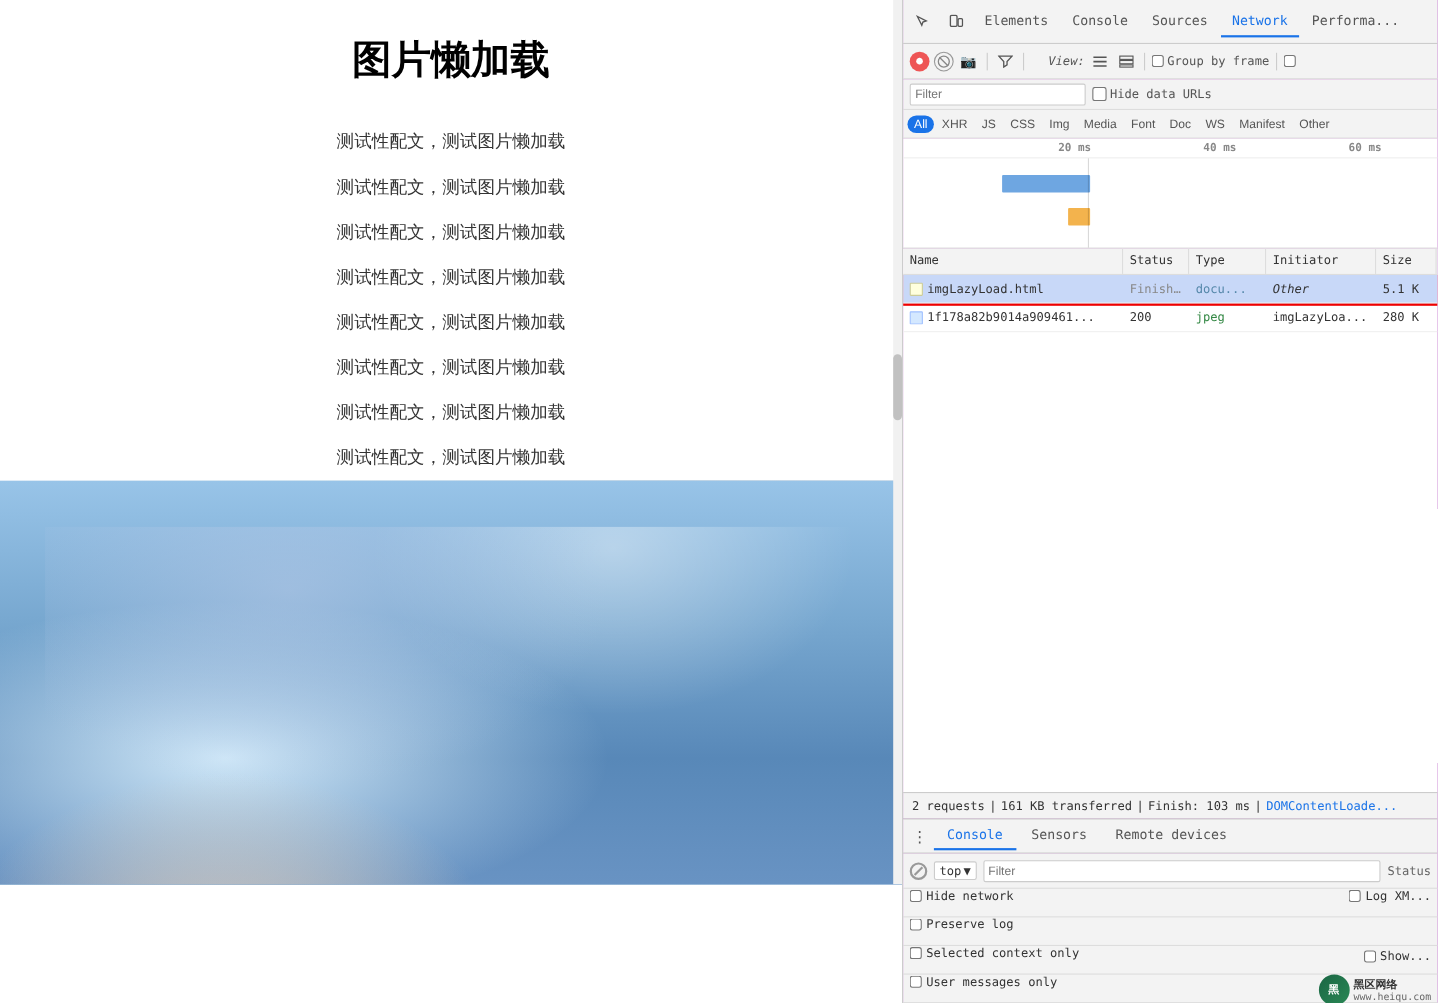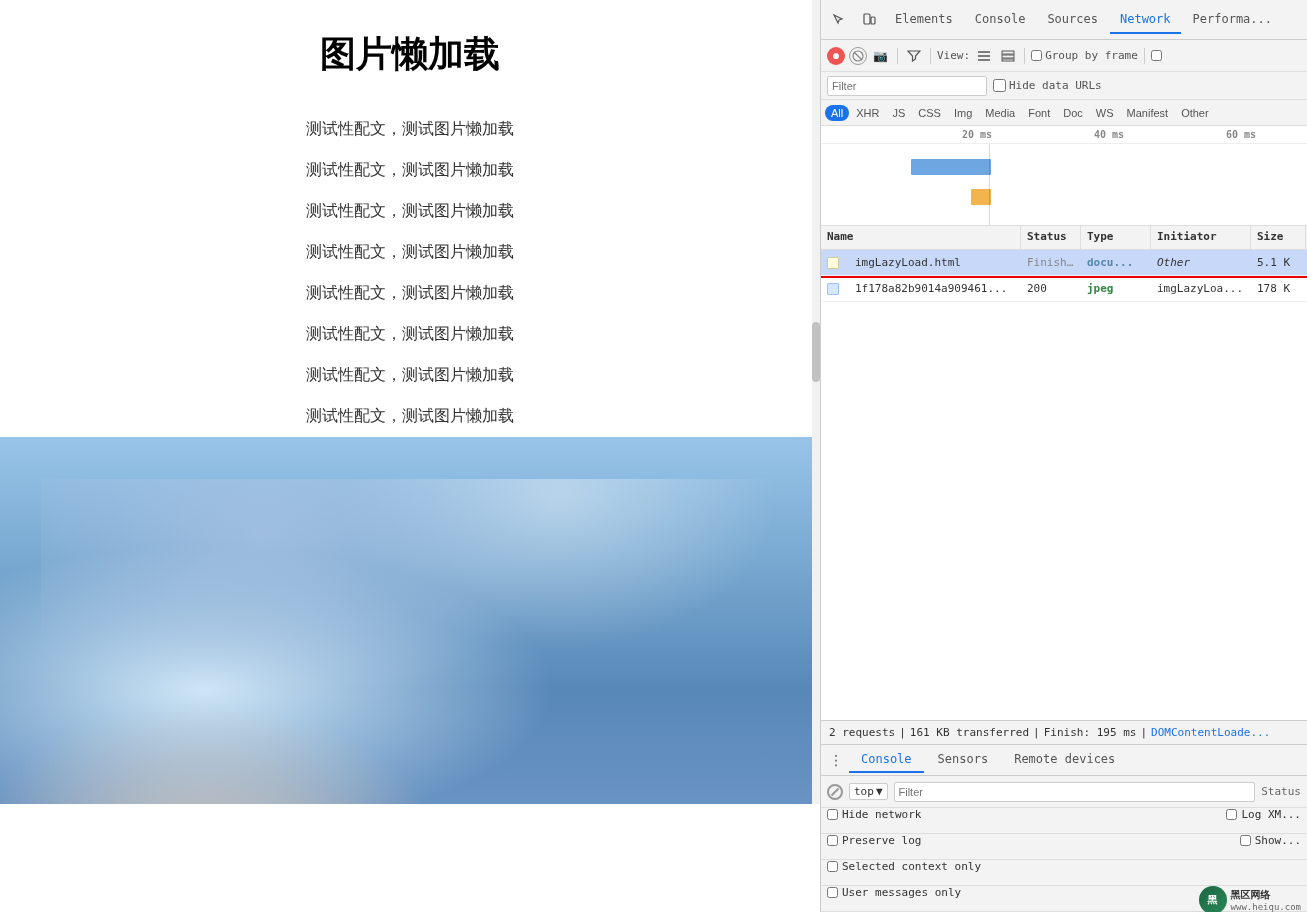--- a/index.html
+++ b/index.html
@@ -141,21 +141,22 @@
       display: flex;
       align-items: center;
       justify-content: center;
       cursor: pointer;
       color: #555;
       font-size: 12px;
     }
     .view-label {
       font-size: 11px;
       color: #555;
-      margin-left: 0;
+      margin-left: 16px;
+      font-style: italic;
     }
     .checkbox-label {
       display: flex;
       align-items: center;
       gap: 3px;
       font-size: 11px;
       color: #555;
       cursor: pointer;
     }
     .checkbox-label input { width: 11px; height: 11px; }
@@ -248,21 +249,21 @@
     .table-header {
       display: flex;
       background: #f3f3f3;
       border-bottom: 1px solid #ddd;
       height: 24px;
       flex-shrink: 0;
     }
     .th {
       font-size: 11px;
       color: #333;
-      font-weight: bold;
+      font-weight: normal;
       padding: 4px 6px;
       border-right: 1px solid #ddd;
       white-space: nowrap;
       overflow: hidden;
     }
     .th-name { width: 200px; }
     .th-status { width: 60px; }
     .th-type { width: 70px; }
     .th-initiator { width: 100px; }
     .th-size { width: 55px; }
@@ -277,23 +278,23 @@
     }
     .table-row.selected { background: #c8d8f8; }
     .td {
       font-size: 11px;
       color: #333;
       padding: 0 6px;
       white-space: nowrap;
       overflow: hidden;
       text-overflow: ellipsis;
     }
-    .td-name { width: 200px; display: flex; align-items: center; gap: 16px; }
+    .td-name { width: 200px; display: flex; align-items: center; gap: 4px; }
     .td-status { width: 60px; }
-    .td-type { width: 70px; font-weight: bold; }
+    .td-type { width: 70px; }
     .td-initiator { width: 100px; }
     .td-size { width: 55px; }
     .file-icon {
       width: 12px;
       height: 12px;
       display: inline-block;
       background: #eee;
       border: 1px solid #ccc;
       border-radius: 1px;
       flex-shrink: 0;
@@ -613,31 +614,31 @@
       </div>
 
       <div class="table-row">
         <div class="td td-name">
           <span class="file-icon img"></span>
           <span>1f178a82b9014a909461...</span>
         </div>
         <div class="td td-status status-200">200</div>
         <div class="td td-type type-jpeg">jpeg</div>
         <div class="td td-initiator">imgLazyLoa...</div>
-        <div class="td td-size">178 K</div>
+        <div class="td td-size">280 K</div>
       </div>
     </div>
   </div>
 
   <div class="status-bar">
     <span>2 requests</span>
     <span>|</span>
     <span>161 KB transferred</span>
     <span>|</span>
-    <span>Finish: 195 ms</span>
+    <span>Finish: 103 ms</span>
     <span>|</span>
     <span class="status-link">DOMContentLoade...</span>
   </div>
 
   <div class="console-tabs">
     <div class="console-tab-menu">⋮</div>
     <div class="console-tab active">Console</div>
     <div class="console-tab">Sensors</div>
     <div class="console-tab">Remote devices</div>
   </div>
@@ -660,21 +661,21 @@
       <label class="opt-check opt-right" style="margin-left:auto;">
         <input type="checkbox" style="">
         <span>Log XM...</span>
       </label>
     </div>
     <div class="opt-row">
       <label class="opt-check">
         <input type="checkbox" style="">
         <span>Preserve log</span>
       </label>
-      <label class="opt-check opt-right" style="margin-left:auto;">
+      <label class="opt-check opt-right" style="margin-left:auto;margin-top:29px;">
         <input type="checkbox" style="">
         <span>Show...</span>
       </label>
     </div>
     <div class="opt-row">
       <label class="opt-check">
         <input type="checkbox" style="">
         <span>Selected context only</span>
       </label>
     </div>

